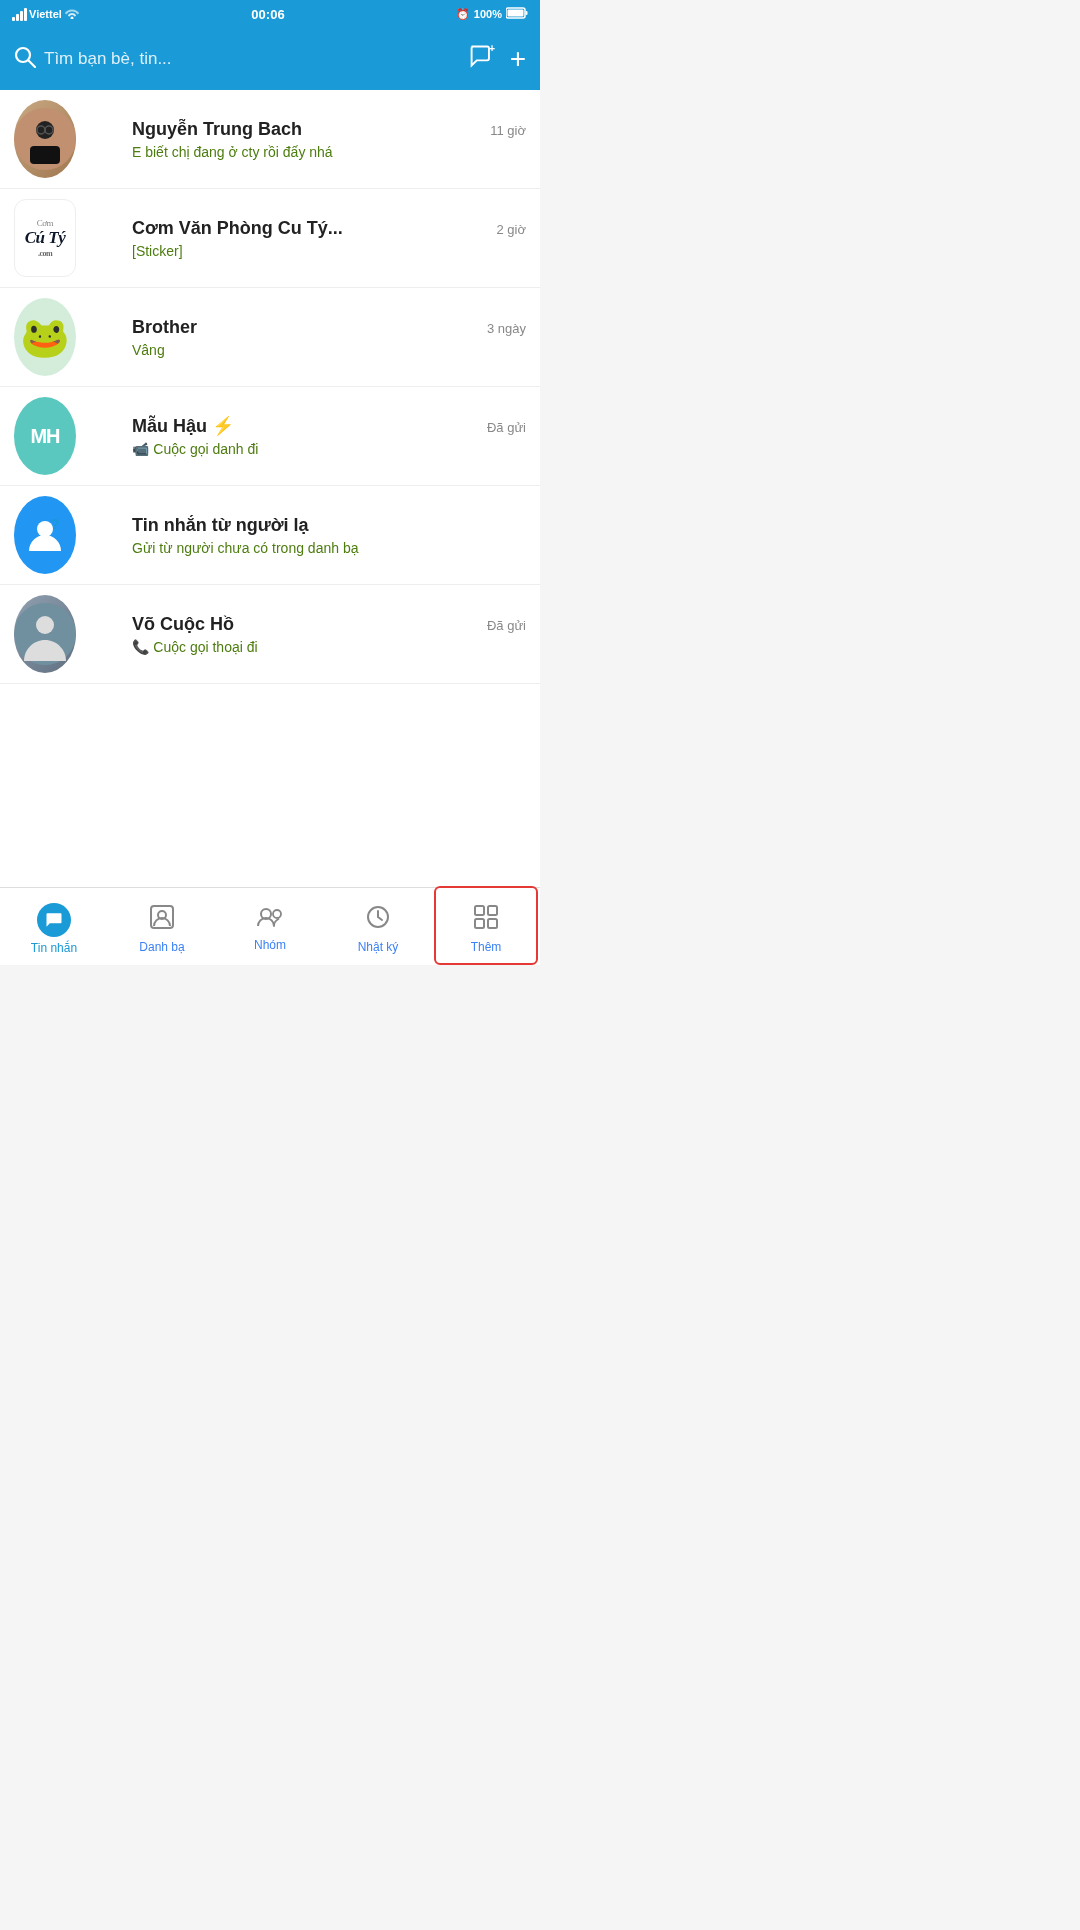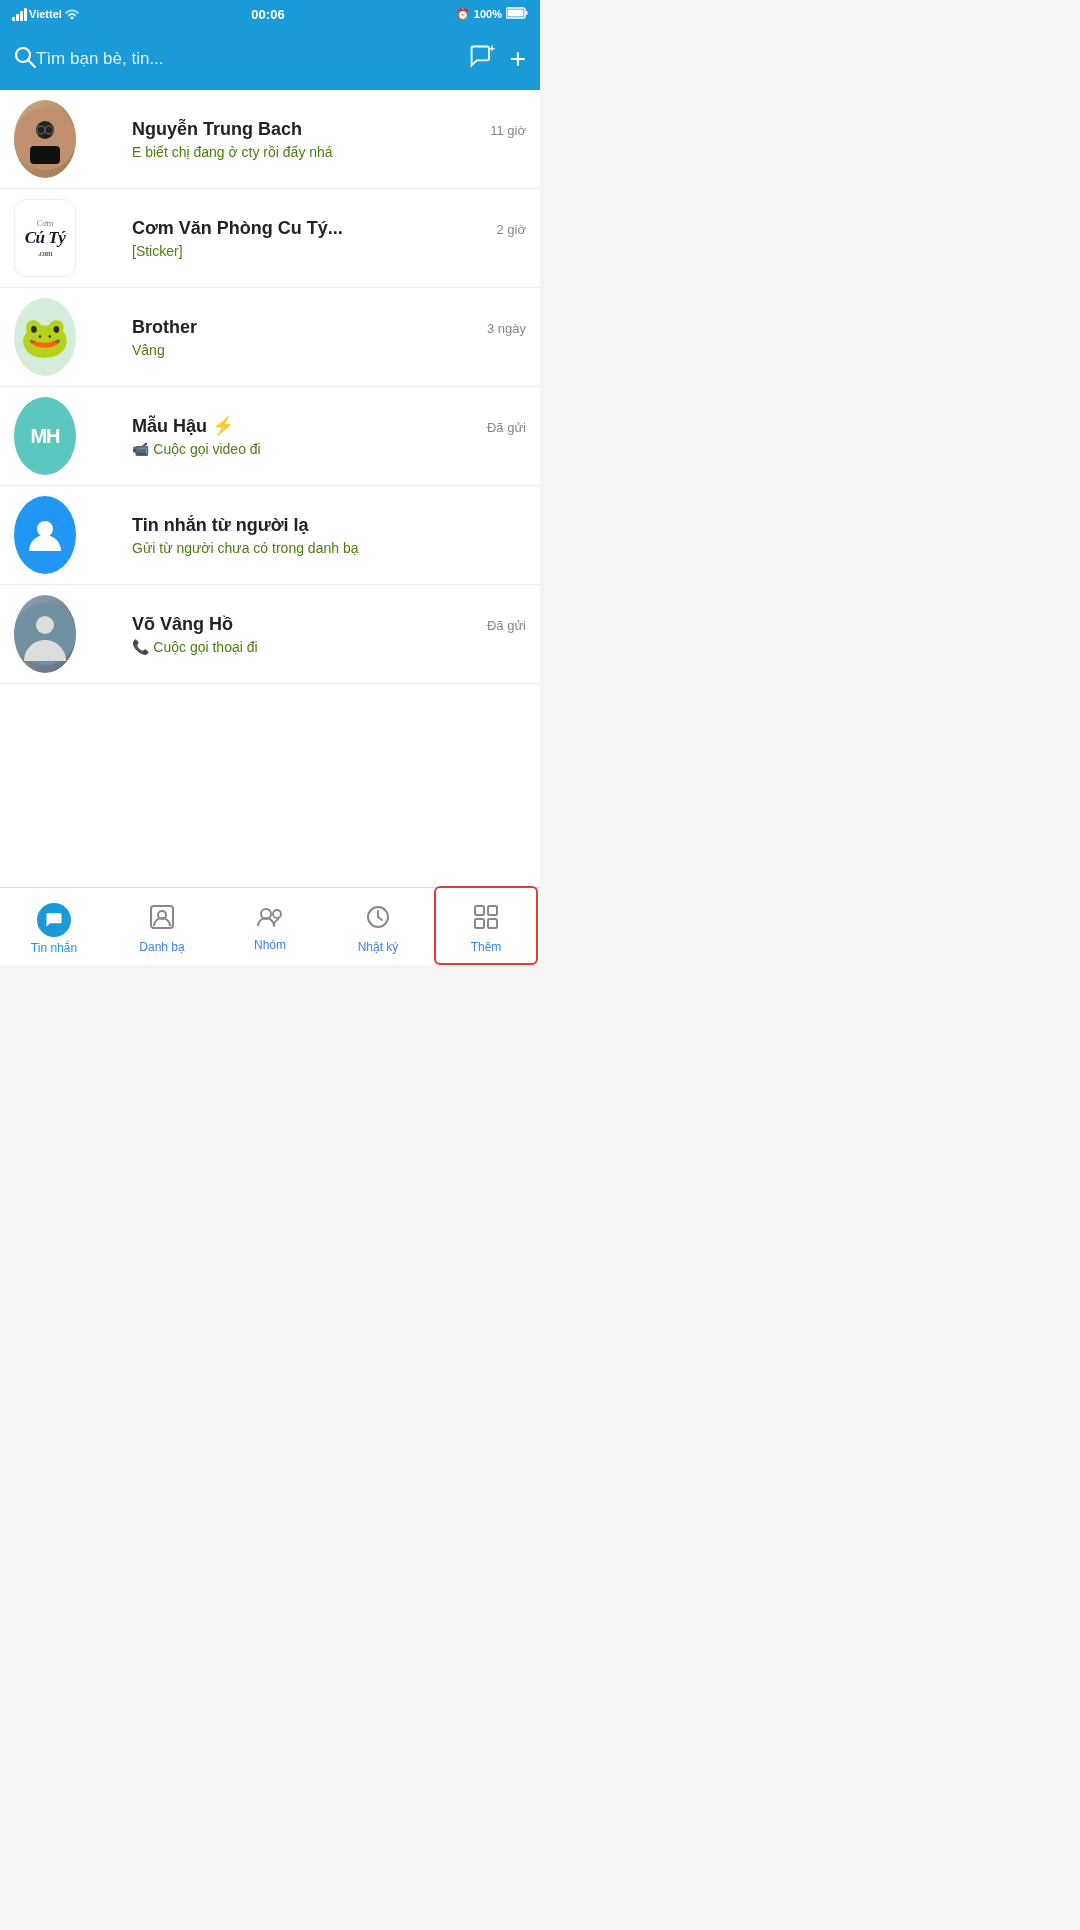--- a/index.html
+++ b/index.html
@@ -36,20 +36,21 @@
       height: 62px;
       display: flex;
       align-items: center;
       padding: 0 14px;
       gap: 10px;
     }
     .header-search {
       flex: 1;
       display: flex;
       align-items: center;
+      gap: 8px;
     }
     .search-icon-wrap {
       color: rgba(255,255,255,0.9);
       font-size: 20px;
     }
     .search-placeholder {
       color: rgba(255,255,255,0.85);
       font-size: 17px;
     }
     .header-actions {
@@ -330,21 +331,21 @@
 
   <div class="conv-item">
     <div class="avatar-wrap avatar-mh" style="font-size: 20px; letter-spacing: -1px;">
       <span>MH</span>
     </div>
     <div class="conv-body">
       <div class="conv-top">
         <span class="conv-name">Mẫu Hậu ⚡</span>
         <span class="conv-time">Đã gửi</span>
       </div>
-      <div class="conv-preview">📹 Cuộc gọi video đi</div>
+      <div class="conv-preview">📹 Cuộc gọi danh đi</div>
     </div>
   </div>
 
   <div class="conv-item">
     <div class="avatar-wrap avatar-stranger" style="font-size: 32px; flex-direction: column; gap: 0;">
       <svg width="40" height="40" viewBox="0 0 40 40" fill="white">
         <circle cx="20" cy="14" r="8" fill="white"></circle>
         <path d="M4 36c0-8.8 7.2-16 16-16s16 7.2 16 16" fill="white"></path>
         <text x="26" y="14" font-size="14" fill="#1a9ad6" font-weight="bold">?</text>
       </svg>
@@ -361,21 +362,21 @@
   <div class="conv-item">
     <div class="avatar-wrap avatar-vdh">
       <svg width="62" height="62" viewBox="0 0 62 62">
         <circle cx="31" cy="31" r="31" fill="#7090a0"></circle>
         <circle cx="31" cy="22" r="9" fill="#ddd"></circle>
         <path d="M10 58c0-11.6 9.4-21 21-21s21 9.4 21 21" fill="#ddd"></path>
       </svg>
     </div>
     <div class="conv-body">
       <div class="conv-top">
-        <span class="conv-name">Võ Vâng Hồ</span>
+        <span class="conv-name">Võ Cuộc Hồ</span>
         <span class="conv-time">Đã gửi</span>
       </div>
       <div class="conv-preview">📞 Cuộc gọi thoại đi</div>
     </div>
   </div>
 
 </div>
 
 <div class="bottom-nav">
 

